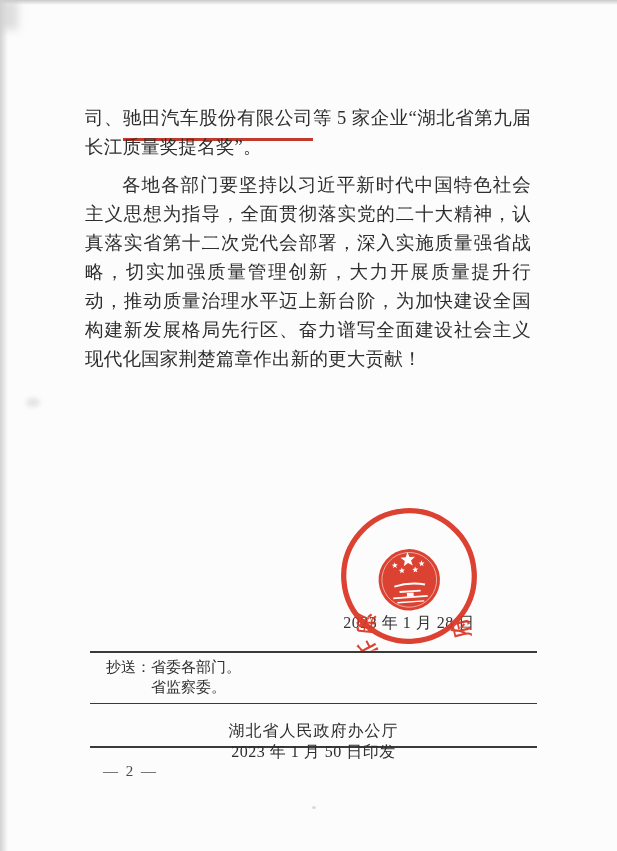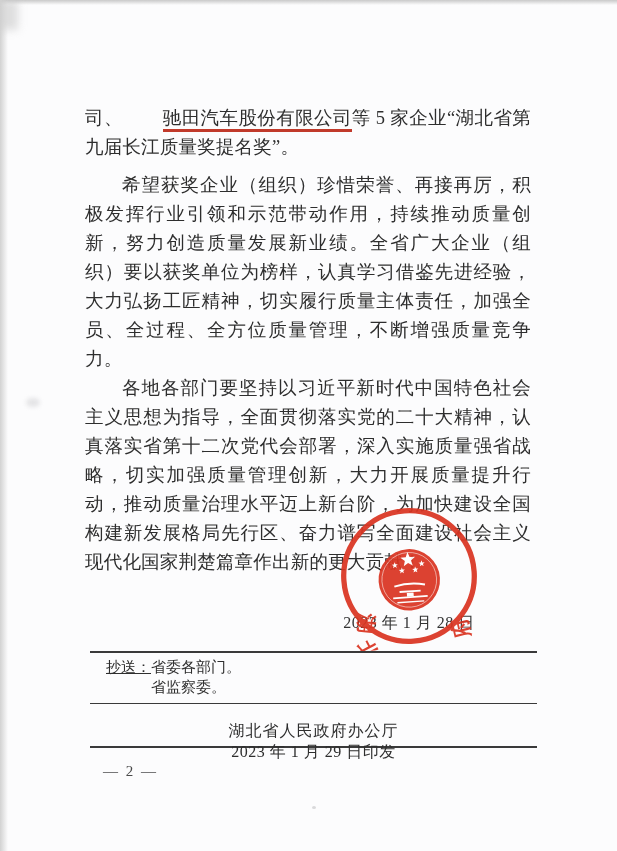--- a/index.html
+++ b/index.html
@@ -35,22 +35,21 @@
     position:absolute;left:85px;top:104px;width:446px;
     font-size:18.5px;line-height:29px;
     text-align:justify;
     letter-spacing:.2px;
   }
   .doc-body p{margin:0;}
   .para-first{margin-bottom:9px !important;}
   .para-indent{text-indent:2em;}
   .red-underline{
     border-bottom:3px solid var(--underline-red);
-    padding-bottom:1px;
-    margin-left:40px;
+    padding-bottom:10px;
   }
 
   
   .seal{
     position:absolute;left:337px;top:504px;width:144px;height:144px;
     transform:rotate(-4deg);
     opacity:.93;
     pointer-events:none;
   }
   .seal svg{width:100%;height:100%;}
@@ -69,21 +68,21 @@
   
   .cc-section{
     position:absolute;left:90px;top:651px;width:447px;
     border-top:2px solid var(--rule);
     border-bottom:1.5px solid var(--rule);
     padding:5px 0 6px 0;
     box-sizing:border-box;
     font-size:15px;line-height:19.5px;
   }
   .cc-row{display:flex;}
-  .cc-label{flex:0 0 auto;margin-left:16px;white-space:nowrap;text-decoration:underline;}
+  .cc-label{flex:0 0 auto;margin-left:16px;white-space:nowrap;}
   .cc-lines{flex:1 1 auto;}
   .cc-line{margin:0;}
 
   .issuer-row{
     position:absolute;left:90px;top:721px;width:447px;height:27px;
     border-bottom:2.5px solid var(--rule);
     box-sizing:border-box;
     display:flex;align-items:center;justify-content:space-between;
     padding:0 14px;
     font-size:16px;
@@ -103,21 +102,20 @@
 <div class="page">
 
   <div class="edge-top"></div>
   <div class="edge-left"></div>
   <div class="corner-shadow"></div>
   <div class="smudge"></div>
   <div class="dot-artifact"></div>
 
   <div class="doc-body">
     <p class="para-first"><span>司、</span><span class="red-underline">驰田汽车股份有限公司</span><span>等 5 家企业“湖北省第九届长江质量奖提名奖”。</span></p>
-    <p class="para-indent">希望获奖企业（组织）珍惜荣誉、再接再厉，积极发挥行业引领和示范带动作用，持续推动质量创新，努力创造质量发展新业绩。全省广大企业（组织）要以获奖单位为榜样，认真学习借鉴先进经验，大力弘扬工匠精神，切实履行质量主体责任，加强全员、全过程、全方位质量管理，不断增强质量竞争力。</p>
     <p class="para-indent">各地各部门要坚持以习近平新时代中国特色社会主义思想为指导，全面贯彻落实党的二十大精神，认真落实省第十二次党代会部署，深入实施质量强省战略，切实加强质量管理创新，大力开展质量提升行动，推动质量治理水平迈上新台阶，为加快建设全国构建新发展格局先行区、奋力谱写全面建设社会主义现代化国家荆楚篇章作出新的更大贡献！</p>
   </div>
 
   <div class="seal-date">2023 年 1 月 28 日</div>
 
   <div class="seal">
     <svg viewBox="0 0 150 150">
       <defs>
         <path id="sealArc" d="M 26.7 105.2 A 57 57 0 1 0 123.3 105.2" fill="none"></path>
         <path id="starShape" d="M0,-8 L2,-2.75 L7.6,-2.47 L3.23,1.05 L4.7,6.47 L0,3.4 L-4.7,6.47 L-3.23,1.05 L-7.6,-2.47 L-2,-2.75 Z"></path>
@@ -151,18 +149,18 @@
       <div class="cc-label">抄送：</div>
       <div class="cc-lines">
         <p class="cc-line">省委各部门。</p>
         <p class="cc-line">省监察委。</p>
       </div>
     </div>
   </div>
 
   <div class="issuer-row">
     <span class="issuer-name">湖北省人民政府办公厅</span>
-    <span class="print-date">2023 年 1 月 29 日印发</span>
+    <span class="print-date">2023 年 1 月 50 日印发</span>
   </div>
 
   <div class="page-number">— 2 —</div>
 
 </div>
 
 </body></html>

